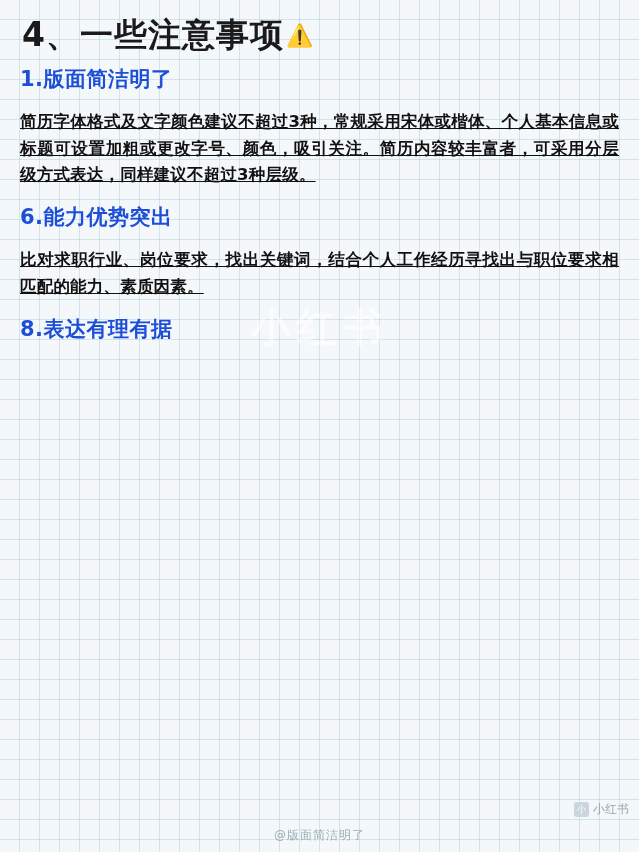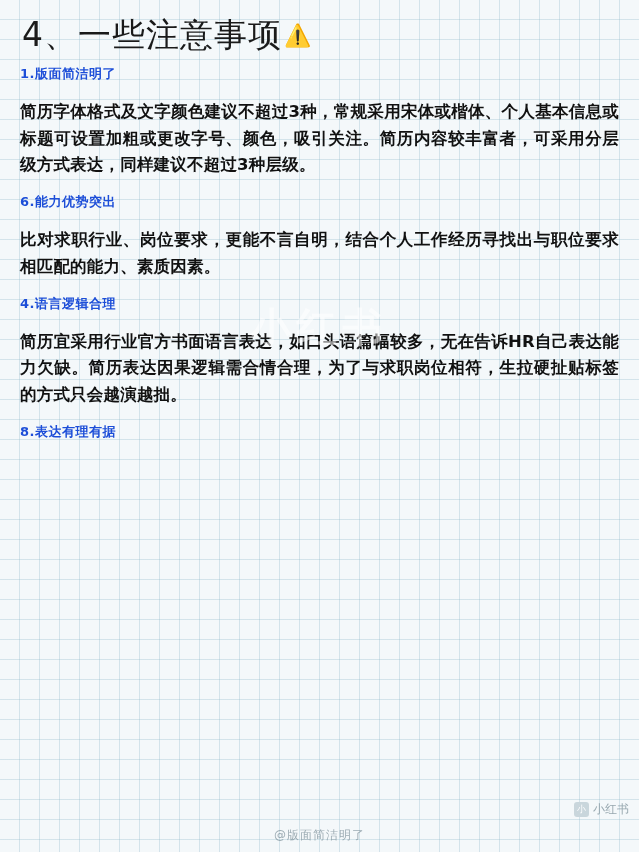--- a/index.html
+++ b/index.html
@@ -33,21 +33,21 @@
   }
   .title-row {
     display: flex;
     align-items: flex-end;
     gap: 2px;
     margin: 4px 0 10px 4px;
   }
   .title-text {
     font-family: "DejaVu Sans", "Liberation Sans", sans-serif;
     font-size: 33px;
-    font-weight: normal;
+    font-weight: bold;
     color: #1a1a1a;
     letter-spacing: 1px;
     line-height: 1;
     position: relative;
     white-space: nowrap;
   }
   .title-underline {
     position: absolute;
     left: 6px;
     right: 4px;
@@ -59,34 +59,35 @@
   }
   .title-emoji {
     font-size: 22px;
     line-height: 1;
     margin-bottom: 4px;
   }
   .section {
     margin-bottom: 6px;
   }
   .section-head {
-    font-size: 13px;
+    font-size: 21px;
     font-weight: bold;
     color: #1d4ed8;
     margin: 14px 0 10px 2px;
     letter-spacing: 0.5px;
   }
   .section-body {
     font-size: 16.5px;
     line-height: 1.62;
     color: #111111;
     font-weight: bold;
     letter-spacing: 0.2px;
     text-align: justify;
     margin: 16px 2px 2px 2px;
+    text-decoration: underline;
   }
   .watermark-center {
     position: absolute;
     left: 0;
     right: 0;
     top: 300px;
     text-align: center;
     font-size: 40px;
     color: rgba(255,255,255,0.55);
     letter-spacing: 6px;
@@ -138,28 +139,24 @@
       <div class="title-emoji">⚠️</div>
     </div>
 
     <div class="section">
       <div class="section-head">1.版面简洁明了</div>
       <div class="section-body">简历字体格式及文字颜色建议不超过3种，常规采用宋体或楷体、个人基本信息或标题可设置加粗或更改字号、颜色，吸引关注。简历内容较丰富者，可采用分层级方式表达，同样建议不超过3种层级。</div>
     </div>
 
     <div class="section">
       <div class="section-head">6.能力优势突出</div>
-      <div class="section-body">比对求职行业、岗位要求，更能不言自明，结合个人工作经历寻找出与职位要求相匹配的能力、素质因素。</div>
+      <div class="section-body">比对求职行业、岗位要求，找出关键词，结合个人工作经历寻找出与职位要求相匹配的能力、素质因素。</div>
     </div>
 
 
-    <div class="section">
-      <div class="section-head">4.语言逻辑合理</div>
-      <div class="section-body">简历宜采用行业官方书面语言表达，如口头语篇幅较多，无在告诉HR自己表达能力欠缺。简历表达因果逻辑需合情合理，为了与求职岗位相符，生拉硬扯贴标签的方式只会越演越拙。</div>
-    </div>
 
     <div class="section">
       <div class="section-head">8.表达有理有据</div>
     </div>
 
   </div>
 
   <div class="watermark-center">小红书</div>
 
   <div class="watermark-bottom">

